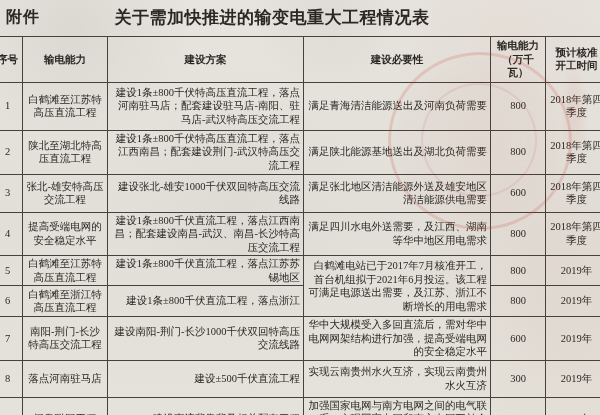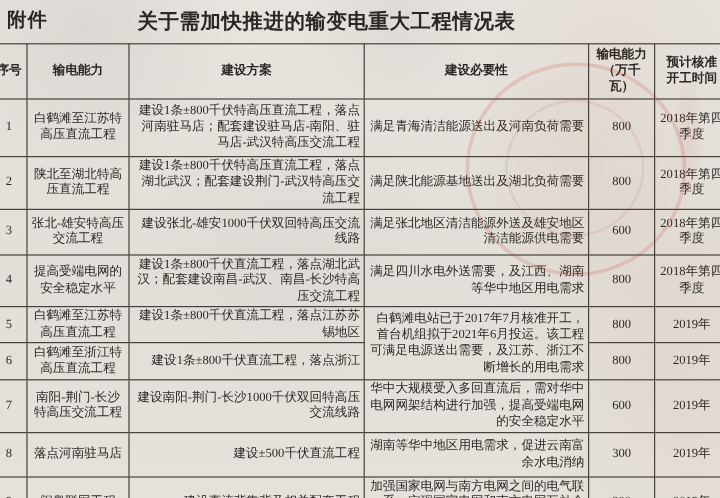--- a/index.html
+++ b/index.html
@@ -124,37 +124,37 @@
       <td class="center">1</td>
       <td class="center">白鹤滩至江苏特高压直流工程</td>
       <td class="left">建设1条±800千伏特高压直流工程，落点河南驻马店；配套建设驻马店-南阳、驻马店-武汉特高压交流工程</td>
       <td class="left">满足青海清洁能源送出及河南负荷需要</td>
       <td class="center">800</td>
       <td class="center">2018年第四季度</td>
     </tr>
     <tr class="r2">
       <td class="center">2</td>
       <td class="center">陕北至湖北特高压直流工程</td>
-      <td class="left">建设1条±800千伏特高压直流工程，落点湖北武汉；配套建设荆门-武汉特高压交流工程</td>
+      <td class="left">建设1条±800千伏特高压直流工程，落点江西南昌；配套建设荆门-武汉特高压交流工程</td>
       <td class="left">满足陕北能源基地送出及湖北负荷需要</td>
       <td class="center">800</td>
       <td class="center">2018年第四季度</td>
     </tr>
     <tr class="r3">
       <td class="center">3</td>
       <td class="center">张北-雄安特高压交流工程</td>
       <td class="left">建设张北-雄安1000千伏双回特高压交流线路</td>
       <td class="left">满足张北地区清洁能源外送及雄安地区清洁能源供电需要</td>
       <td class="center">600</td>
       <td class="center">2018年第四季度</td>
     </tr>
     <tr class="r4">
       <td class="center">4</td>
       <td class="center">提高受端电网的安全稳定水平</td>
-      <td class="left">建设1条±800千伏直流工程，落点湖北武汉；配套建设南昌-武汉、南昌-长沙特高压交流工程</td>
+      <td class="left">建设1条±800千伏直流工程，落点江西南昌；配套建设南昌-武汉、南昌-长沙特高压交流工程</td>
       <td class="left">满足四川水电外送需要，及江西、湖南等华中地区用电需求</td>
       <td class="center">800</td>
       <td class="center">2018年第四季度</td>
     </tr>
     <tr class="r5">
       <td class="center">5</td>
       <td class="center">白鹤滩至江苏特高压直流工程</td>
       <td class="left">建设1条±800千伏直流工程，落点江苏苏锡地区</td>
       <td class="left" rowspan="2">白鹤滩电站已于2017年7月核准开工，首台机组拟于2021年6月投运。该工程可满足电源送出需要，及江苏、浙江不断增长的用电需求</td>
       <td class="center">800</td>
@@ -172,21 +172,21 @@
       <td class="center">南阳-荆门-长沙特高压交流工程</td>
       <td class="left">建设南阳-荆门-长沙1000千伏双回特高压交流线路</td>
       <td class="left">华中大规模受入多回直流后，需对华中电网网架结构进行加强，提高受端电网的安全稳定水平</td>
       <td class="center">600</td>
       <td class="center">2019年</td>
     </tr>
     <tr class="r8">
       <td class="center">8</td>
       <td class="center">落点河南驻马店</td>
       <td class="left">建设±500千伏直流工程</td>
-      <td class="left">湖南等华中地区用电需求，促进云南富余水电消纳</td>
+      <td class="left">实现云南贵州水火互济，实现云南贵州水火互济</td>
       <td class="center">300</td>
       <td class="center">2019年</td>
     </tr>
     <tr class="r9">
       <td class="center">9</td>
       <td class="center">闽粤联网工程</td>
       <td class="left">建设直流背靠背及相关配套工程</td>
       <td class="left">加强国家电网与南方电网之间的电气联系，实现国家电网和南方电网互补余缺、互为备用和紧急事故支援</td>
       <td class="center">200</td>
       <td class="center">2019年</td>

